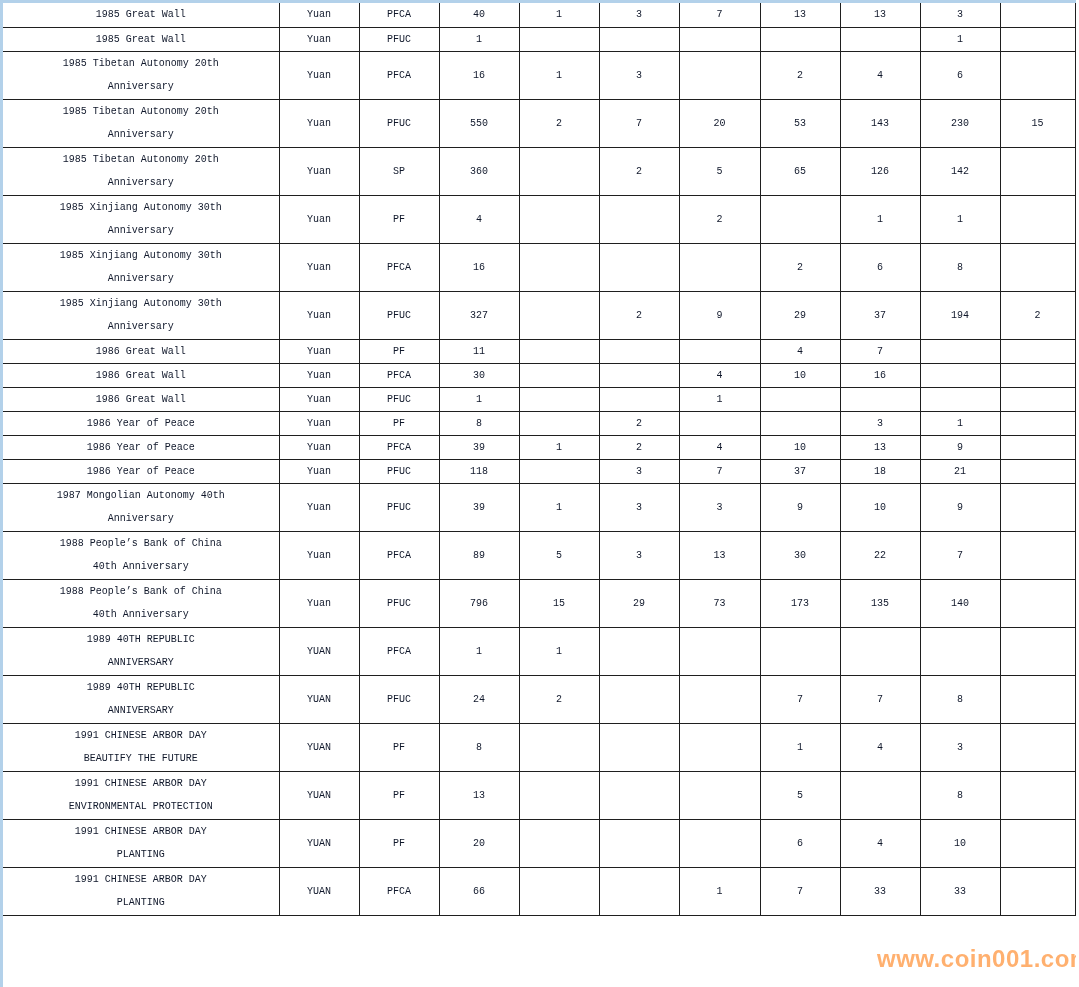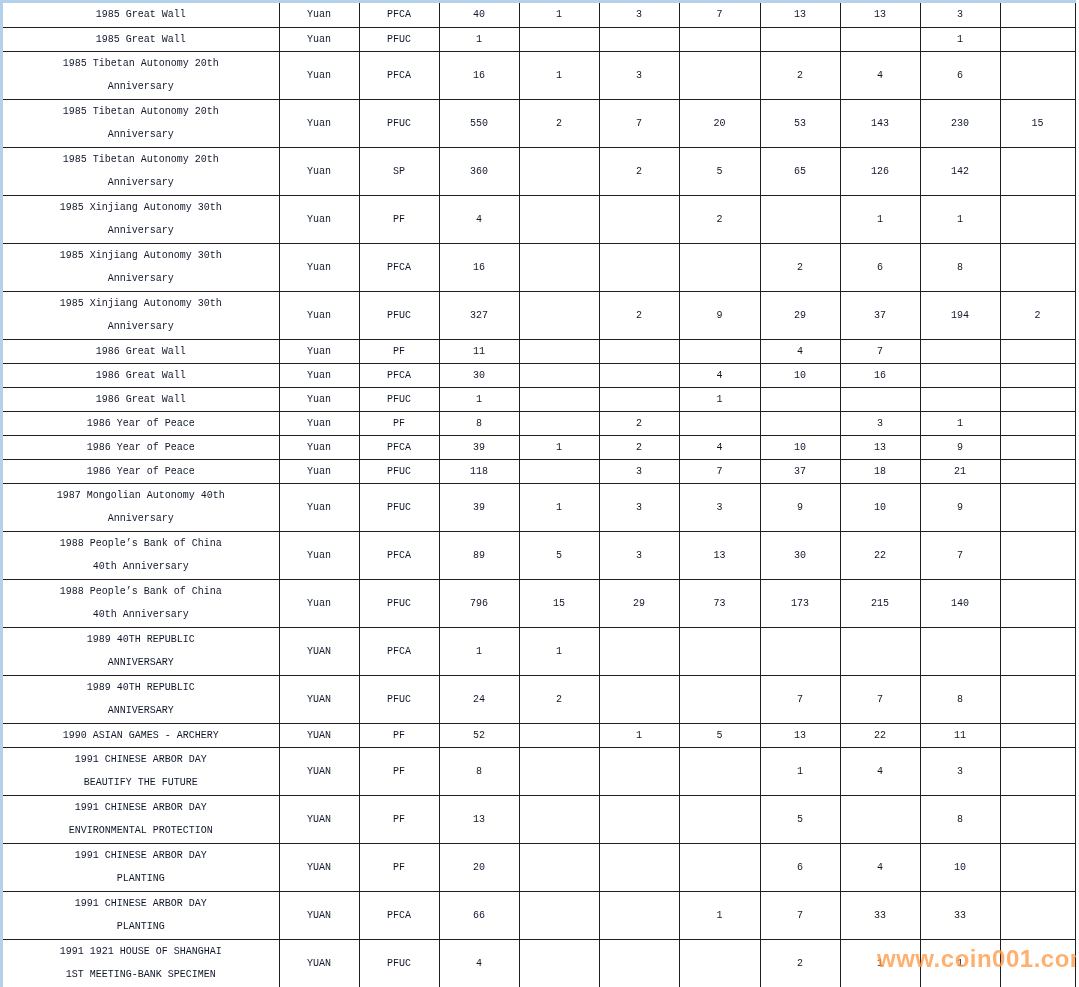--- a/index.html
+++ b/index.html
@@ -290,21 +290,21 @@
         <tr class="double">
     <td>1988 People’s Bank of China
 40th Anniversary</td>
     <td>Yuan</td>
     <td>PFUC</td>
     <td>796</td>
     <td>15</td>
     <td>29</td>
     <td>73</td>
     <td>173</td>
-    <td>215</td>
+    <td>135</td>
     <td>140</td>
     <td></td>
   </tr>
         <tr class="double">
     <td>1989 40TH REPUBLIC
 ANNIVERSARY</td>
     <td>YUAN</td>
     <td>PFCA</td>
     <td>1</td>
     <td>1</td>
@@ -322,33 +322,20 @@
     <td>PFUC</td>
     <td>24</td>
     <td>2</td>
     <td></td>
     <td></td>
     <td>7</td>
     <td>7</td>
     <td>8</td>
     <td></td>
   </tr>
-        <tr class="single">
-    <td>1990 ASIAN GAMES - ARCHERY</td>
-    <td>YUAN</td>
-    <td>PF</td>
-    <td>52</td>
-    <td></td>
-    <td>1</td>
-    <td>5</td>
-    <td>13</td>
-    <td>22</td>
-    <td>11</td>
-    <td></td>
-  </tr>
         <tr class="double">
     <td>1991 CHINESE ARBOR DAY
 BEAUTIFY THE FUTURE</td>
     <td>YUAN</td>
     <td>PF</td>
     <td>8</td>
     <td></td>
     <td></td>
     <td></td>
     <td>1</td>
@@ -389,32 +376,18 @@
 PLANTING</td>
     <td>YUAN</td>
     <td>PFCA</td>
     <td>66</td>
     <td></td>
     <td></td>
     <td>1</td>
     <td>7</td>
     <td>33</td>
     <td>33</td>
-    <td></td>
-  </tr>
-        <tr class="double">
-    <td>1991 1921 HOUSE OF SHANGHAI
-1ST MEETING-BANK SPECIMEN</td>
-    <td>YUAN</td>
-    <td>PFUC</td>
-    <td>4</td>
-    <td></td>
-    <td></td>
-    <td></td>
-    <td>2</td>
-    <td>1</td>
-    <td>1</td>
     <td></td>
   </tr>
       </tbody>
   </table>
   <div class="watermark">www.coin001.com</div>
 </div>
 
 </body></html>

